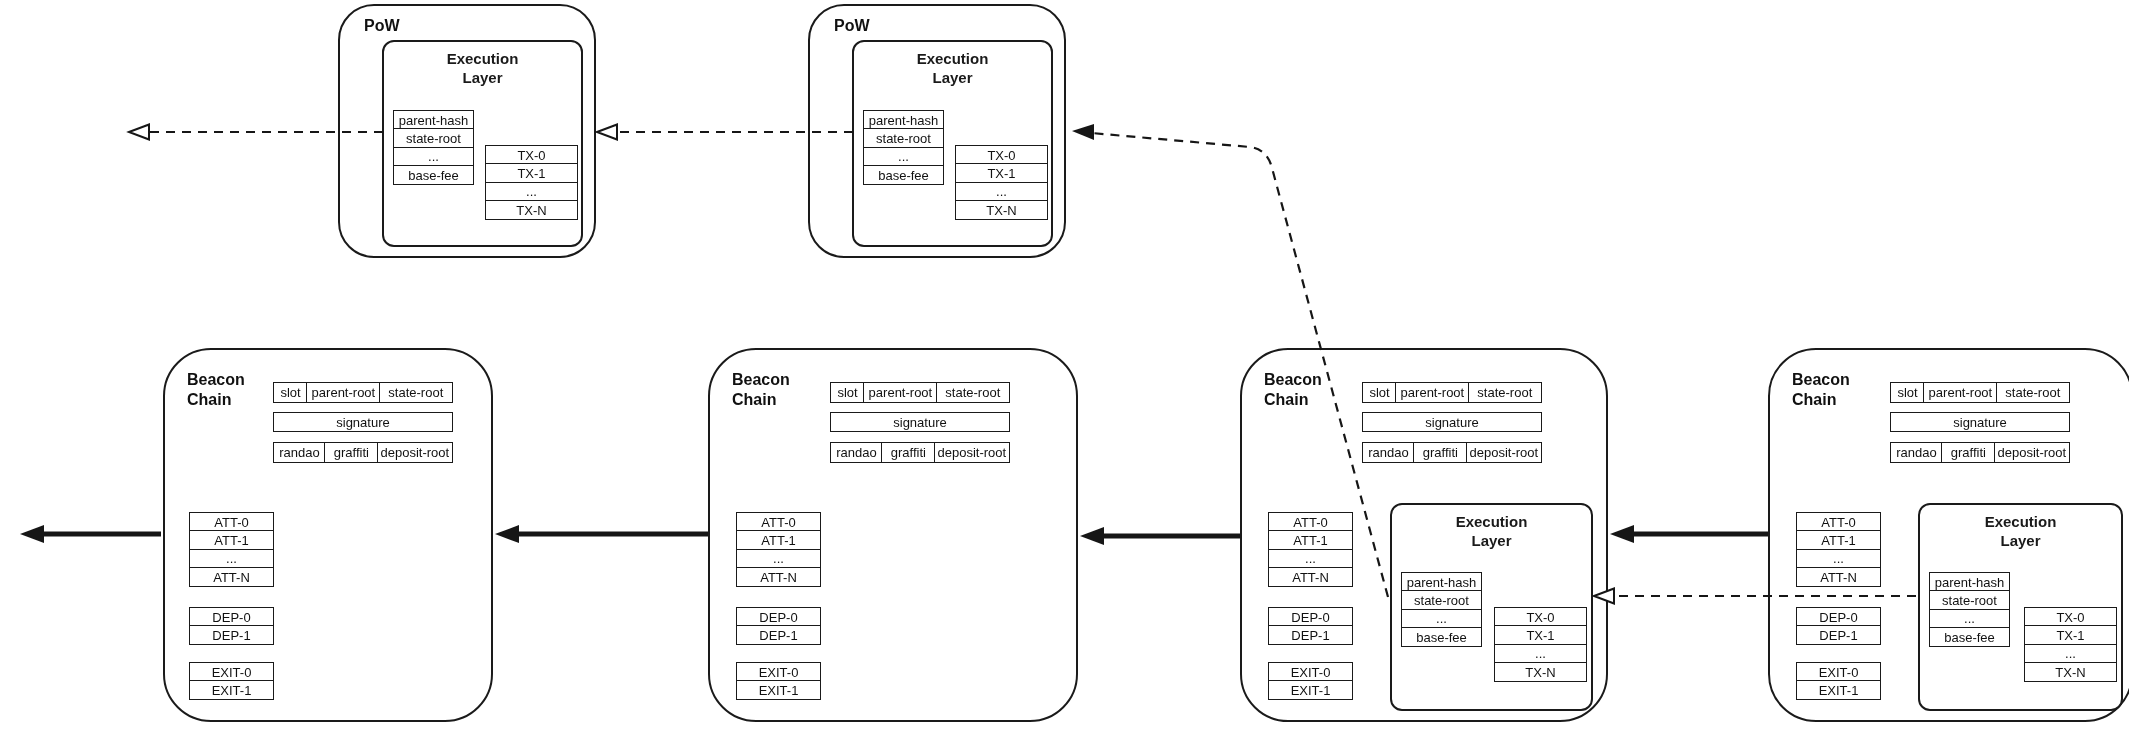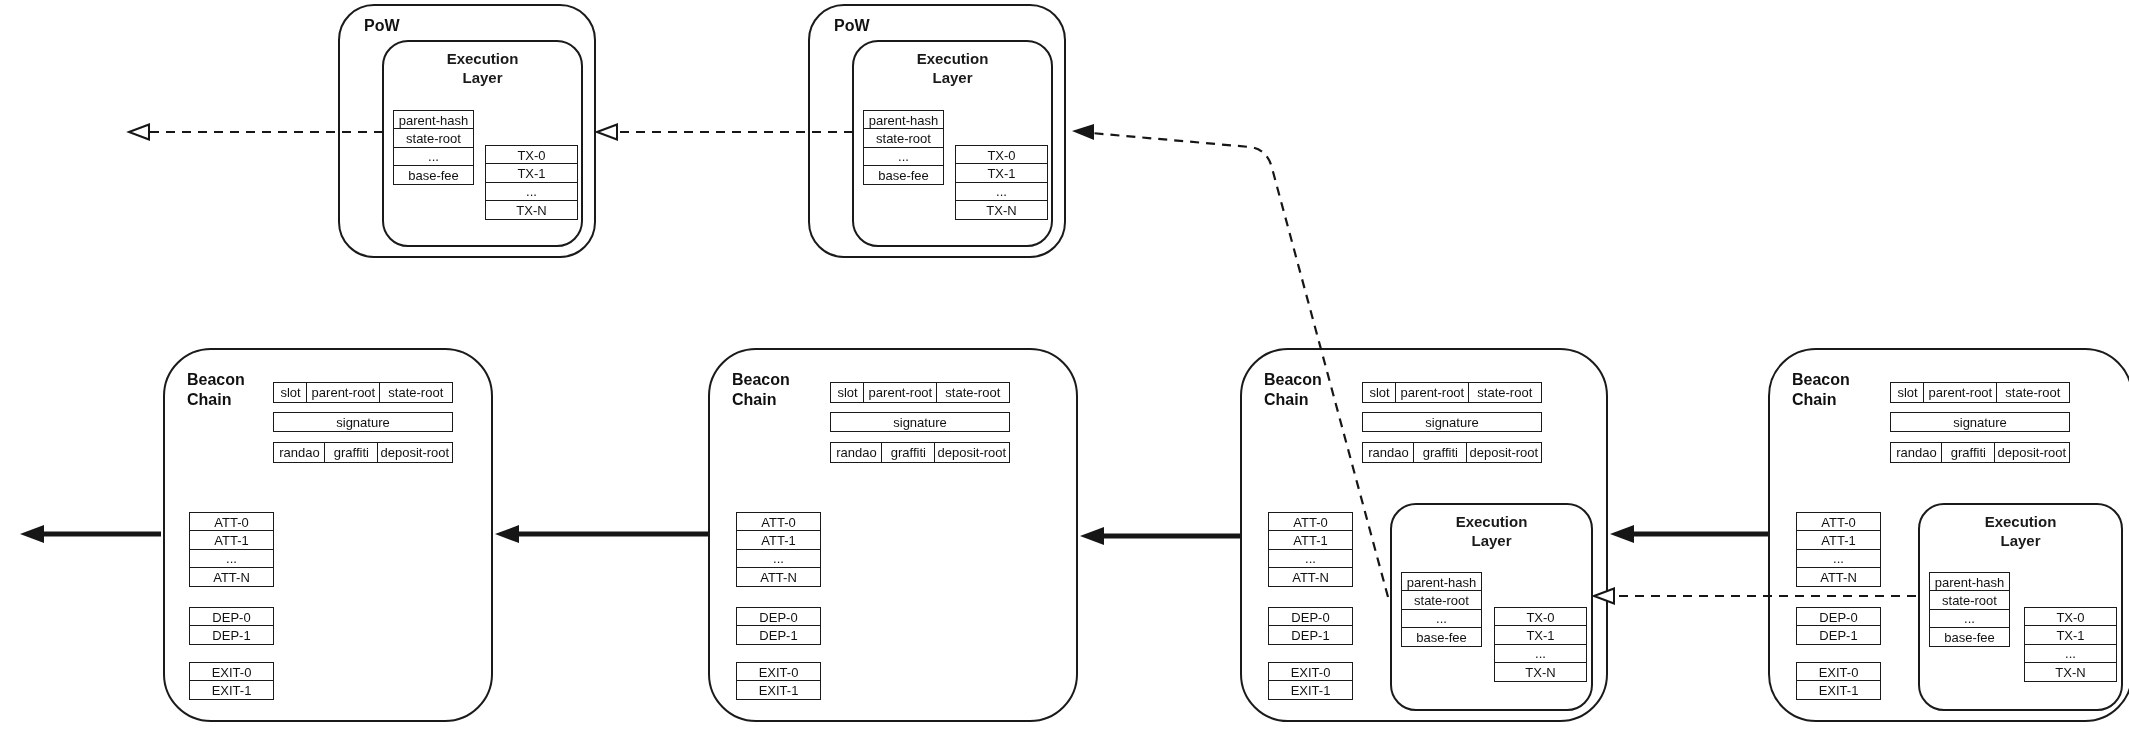--- a/index.html
+++ b/index.html
@@ -30,21 +30,21 @@
     white-space: nowrap;
   }
   .beacon-title { left: 22px; top: 20px; width: 84px; text-align: left; white-space: normal; }
   .pow-title    { left: 24px; top: 10px; }
 
   
   .el-box {
     position: absolute;
     background: #ffffff;
     border: 2px solid #1a1a1a;
-    border-radius: 26px;
+    border-radius: 12px;
     box-sizing: border-box;
   }
   .el-title {
     position: absolute;
     left: 0; right: 0; top: 8px;
     text-align: center;
     font-weight: bold;
     font-size: 15px;
     line-height: 1.25;
   }

